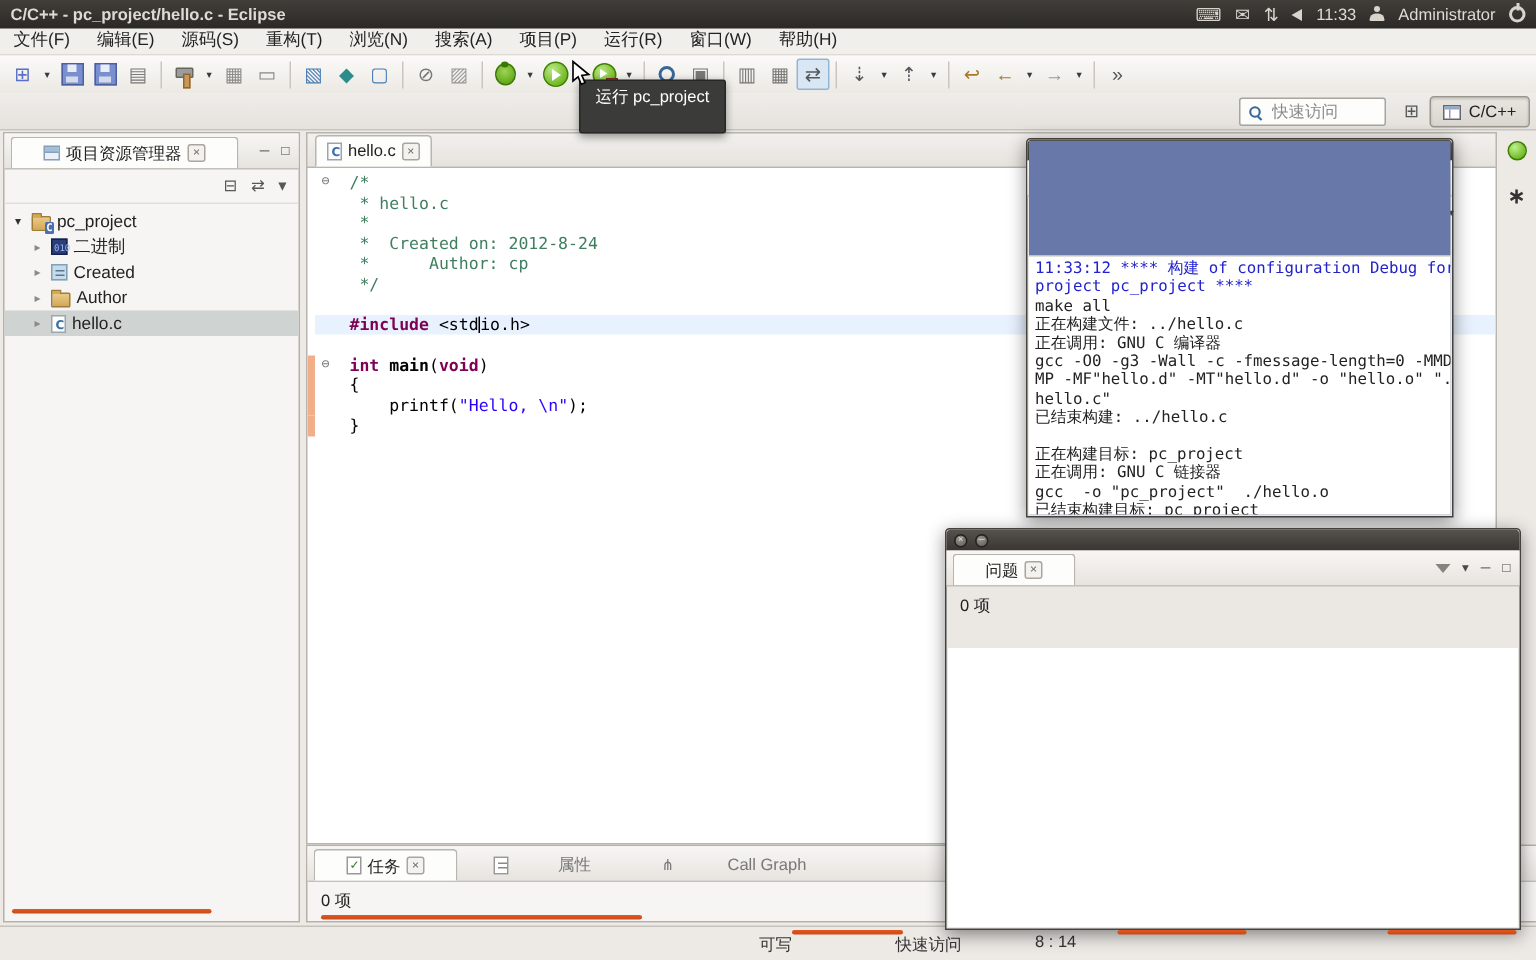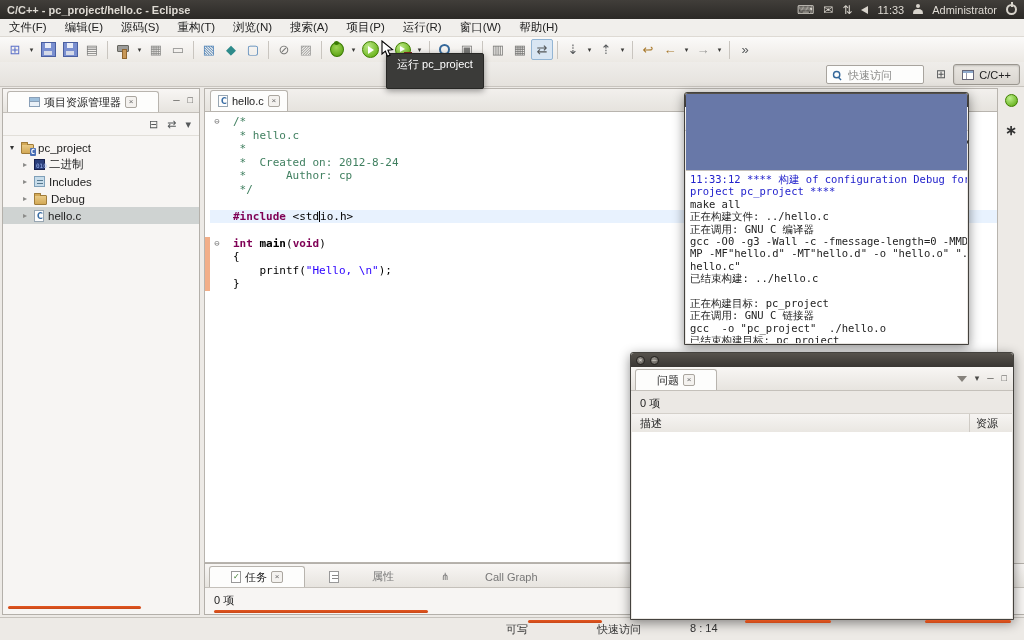--- a/index.html
+++ b/index.html
@@ -358,26 +358,26 @@
           <span class="tree-label">pc_project</span>
         </div>
         <div class="tree-row" style="padding-left: 17px;">
           <span class="tree-arrow">▸</span>
           <span class="ti ti-binary"></span>
           <span class="tree-label">二进制</span>
         </div>
         <div class="tree-row" style="padding-left: 17px;">
           <span class="tree-arrow">▸</span>
           <span class="ti ti-includes"></span>
-          <span class="tree-label">Includes</span>
+          <span class="tree-label">Created</span>
         </div>
         <div class="tree-row" style="padding-left: 17px;">
           <span class="tree-arrow">▸</span>
           <span class="ti ti-folder"></span>
-          <span class="tree-label">Debug</span>
+          <span class="tree-label">Author</span>
         </div>
         <div class="tree-row selected" style="padding-left: 17px;">
           <span class="tree-arrow">▸</span>
           <span class="ti ti-cfile"></span>
           <span class="tree-label">hello.c</span>
         </div>
       </div>
   </div>
 
   <div class="editor-pane">
@@ -508,24 +508,20 @@
         <span class="close-box">×</span>
       </span>
       <span class="hdr-btns">
         <span class="ic-funnel"></span>
         <span class="hdr-ic">▾</span>
         <span class="hdr-ic">─</span>
         <span class="hdr-ic">□</span>
       </span>
     </div>
     <div class="panel-count">0 项</div>
-    <div class="prob-header">
-      <span class="ph-desc">描述</span>
-      <span class="ph-res">资源</span>
-    </div>
     <div class="prob-body"></div>
   </div>
 
   <div class="statusbar">
     <span class="sb-item" style="left:506px">可写</span>
     <span class="sb-item" style="left:597px">快速访问</span>
     <span class="sb-item" style="left:690px">8 : 14</span>
   </div>
 
   <div class="oline" style="left:8px;top:606px;width:133px"></div>

